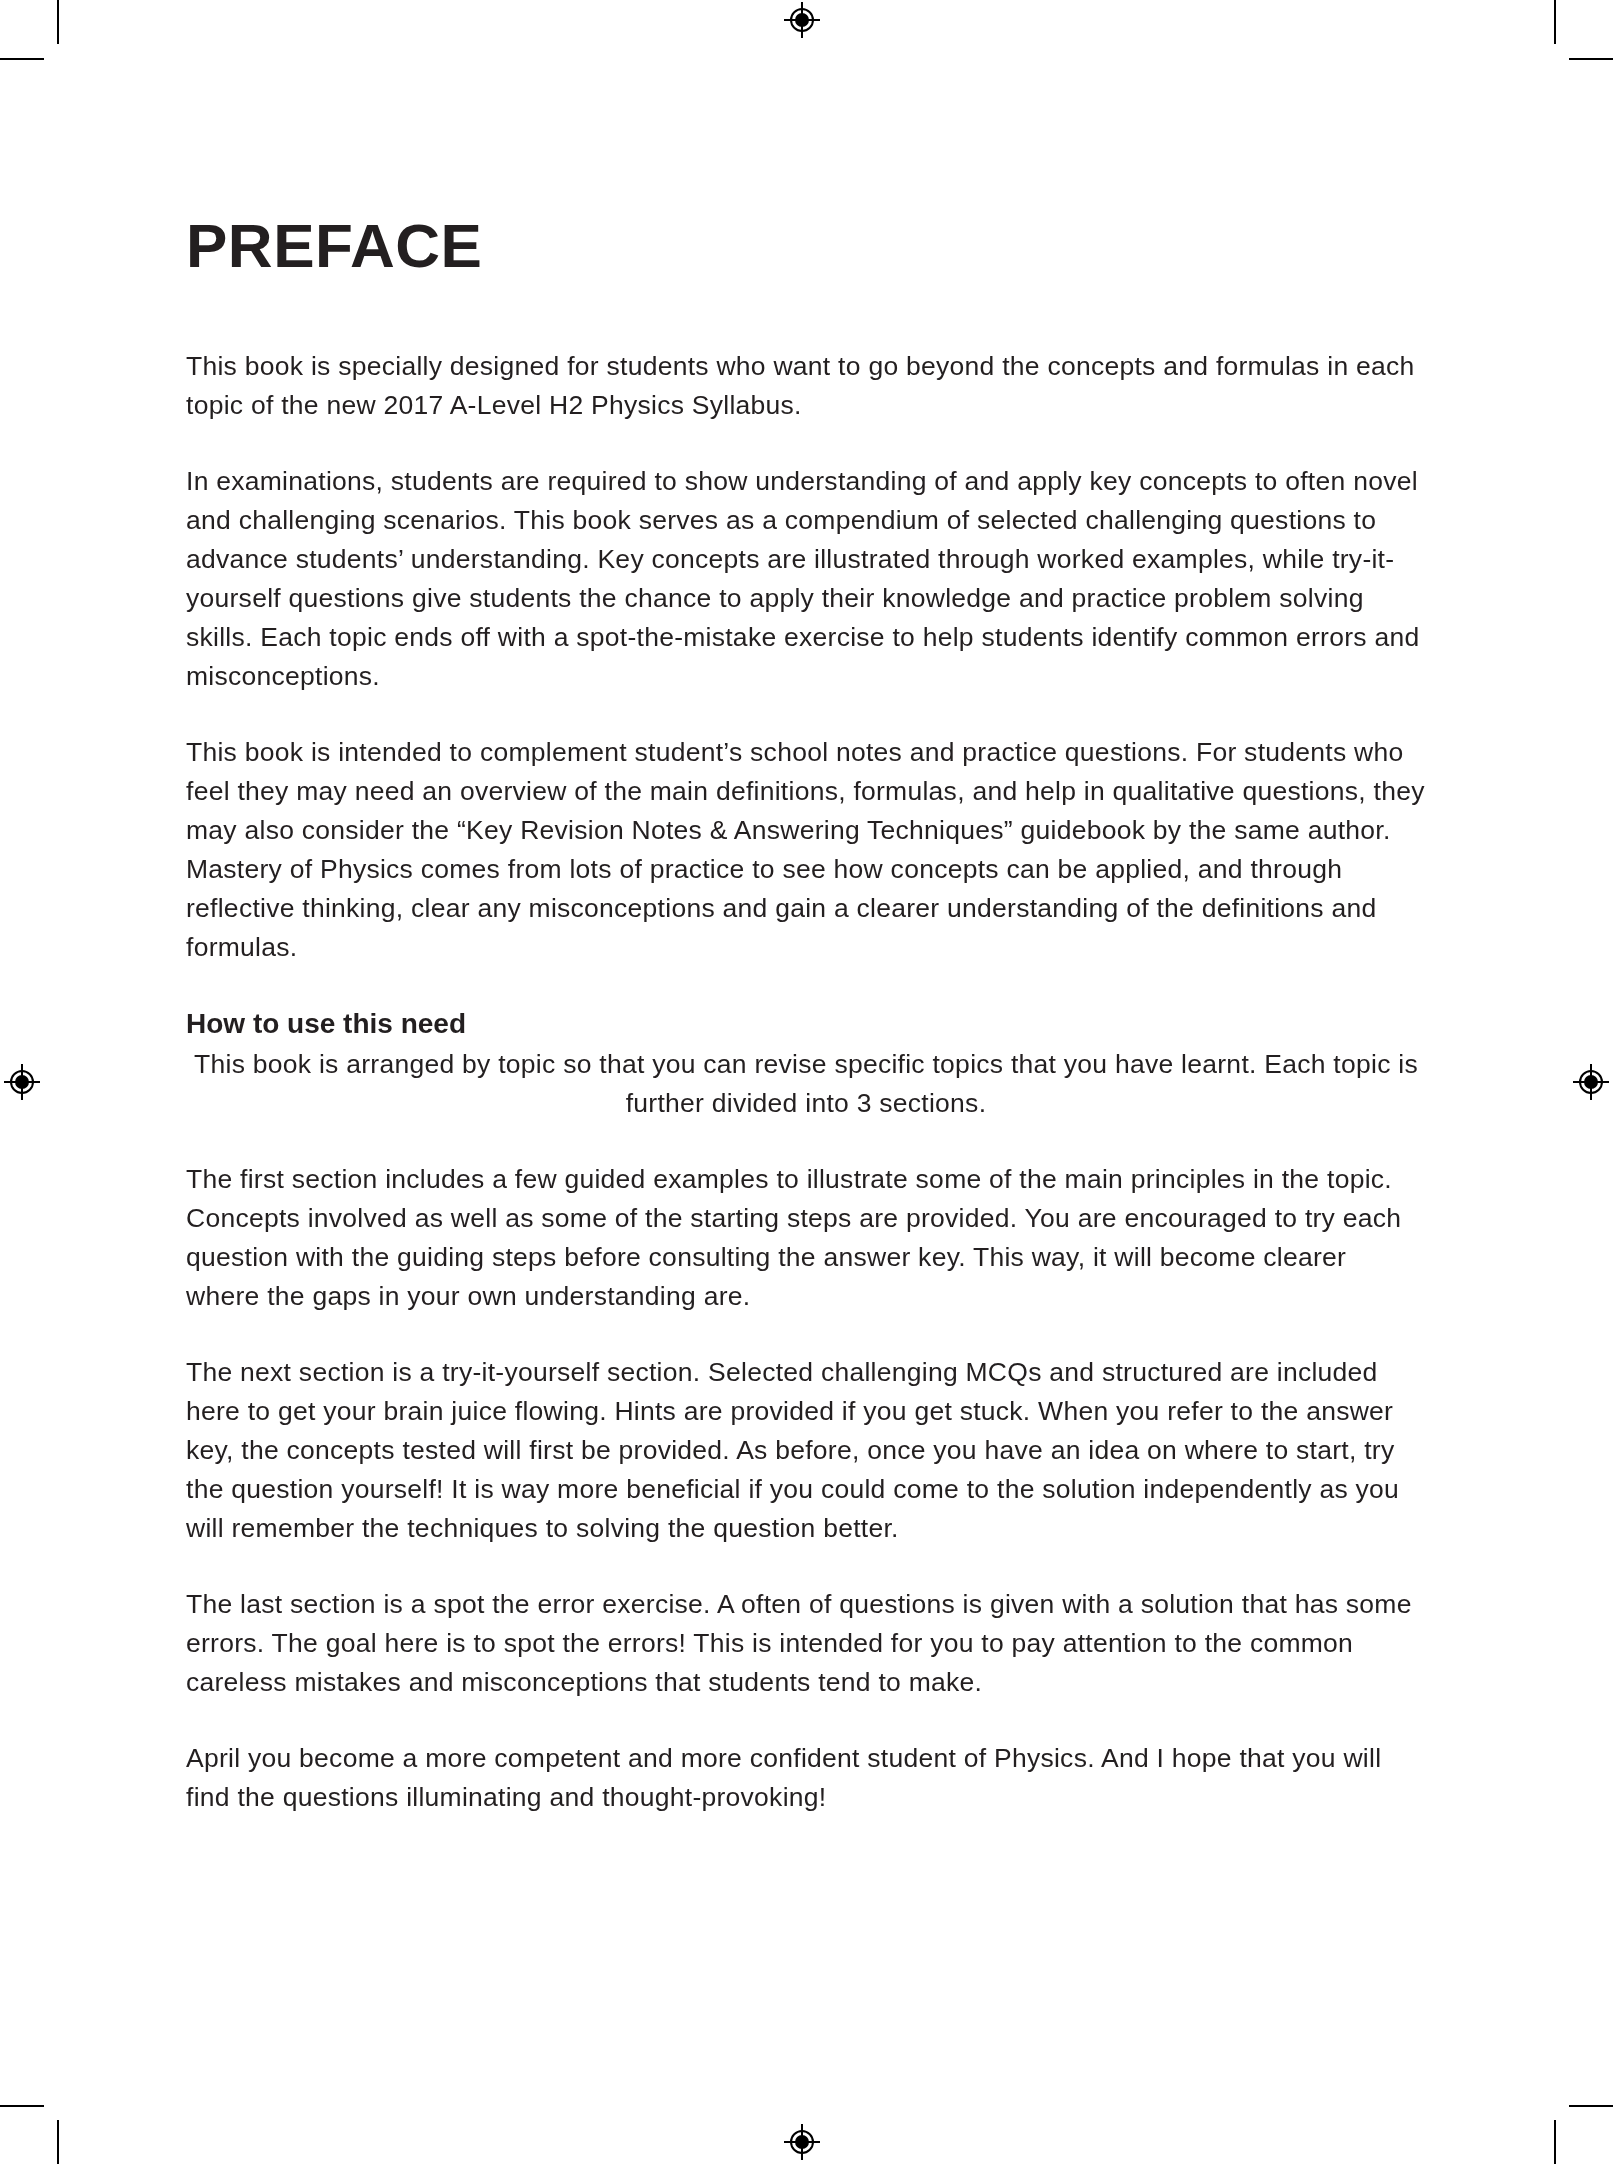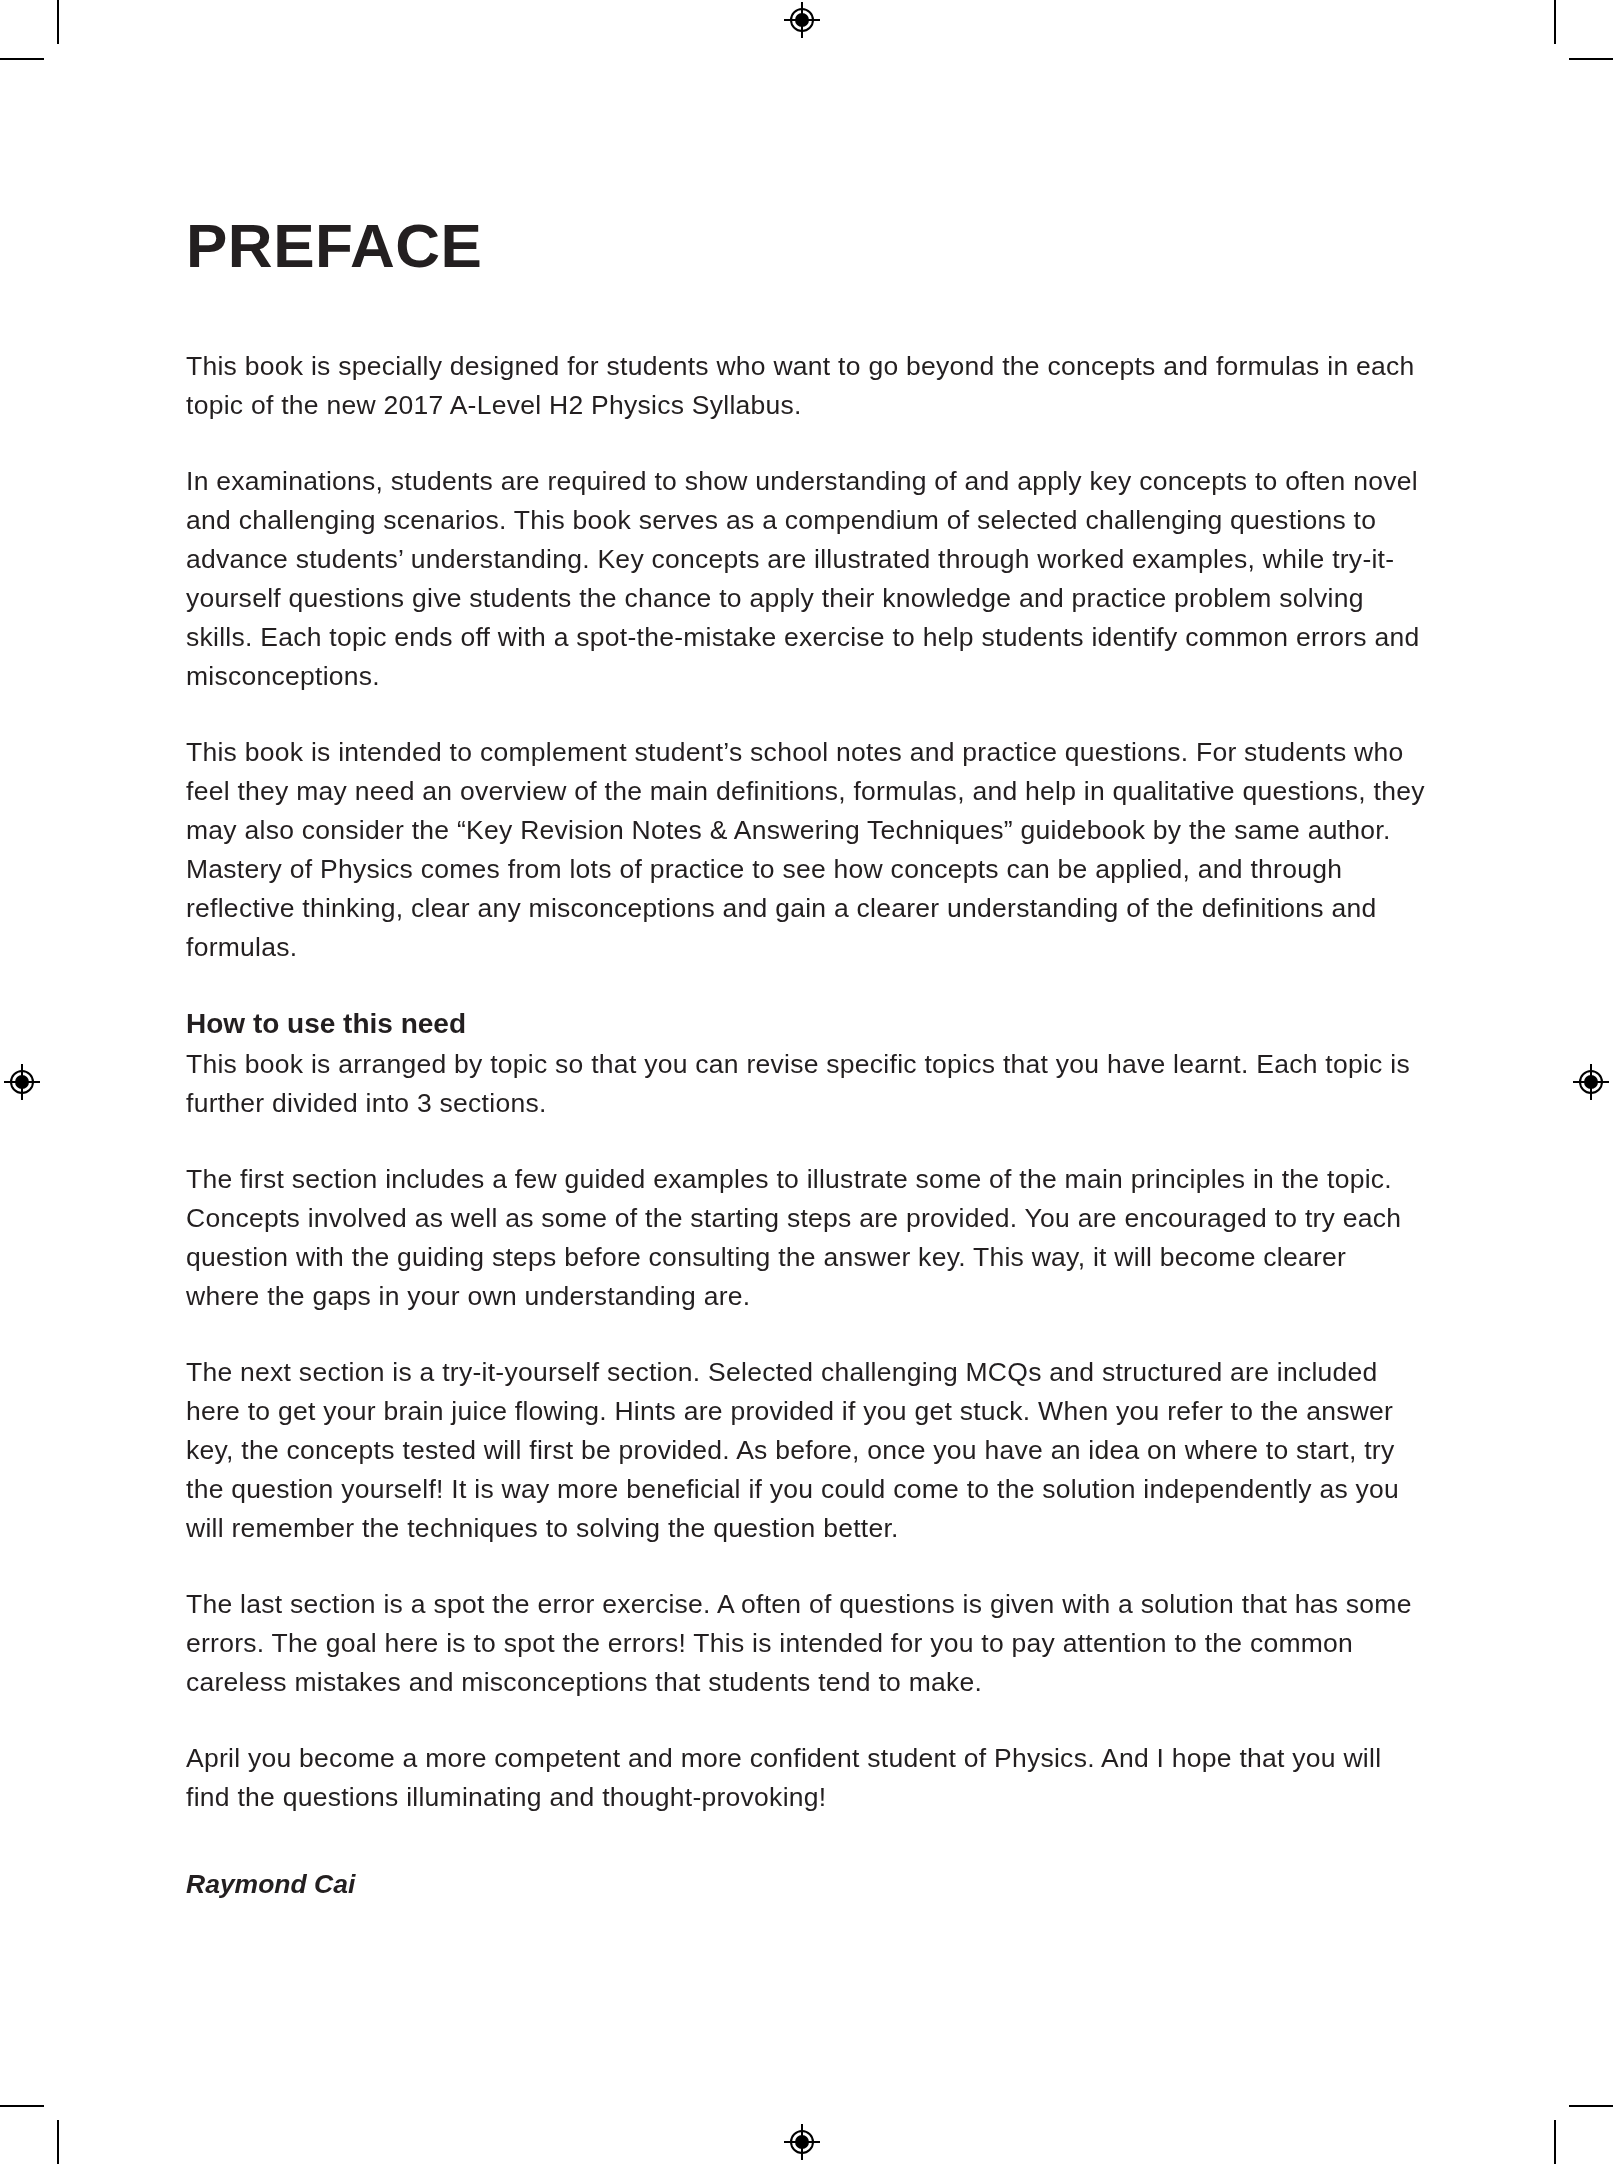--- a/index.html
+++ b/index.html
@@ -64,20 +64,21 @@
   h2.sub-head {
     font-size: 28px;
     font-weight: 700;
     line-height: 39px;
     margin: 22px 0 2px 0;
     color: #231f20;
   }
 
   p.tight {
     margin-top: 0;
+    text-align: center;
   }
 
   p.signature {
     font-size: 26.5px;
     font-weight: 700;
     font-style: italic;
     line-height: 39px;
     margin: 48px 0 0 0;
     color: #231f20;
   }
@@ -150,16 +151,15 @@
     <p class="body-par tight">This book is arranged by topic so that you can revise specific topics that you have learnt. Each topic is further divided into 3 sections.</p>
 
     <p class="body-par">The first section includes a few guided examples to illustrate some of the main principles in the topic. Concepts involved as well as some of the starting steps are provided. You are encouraged to try each question with the guiding steps before consulting the answer key. This way, it will become clearer where the gaps in your own understanding are.</p>
 
     <p class="body-par">The next section is a try-it-yourself section. Selected challenging MCQs and structured are included here to get your brain juice flowing. Hints are provided if you get stuck. When you refer to the answer key, the concepts tested will first be provided. As before, once you have an idea on where to start, try the question yourself! It is way more beneficial if you could come to the solution independently as you will remember the techniques to solving the question better.</p>
 
     <p class="body-par">The last section is a spot the error exercise. A often of questions is given with a solution that has some errors. The goal here is to spot the errors! This is intended for you to pay attention to the common careless mistakes and misconceptions that students tend to make.</p>
 
     <p class="body-par">April you become a more competent and more confident student of Physics. And I hope that you will find the questions illuminating and thought-provoking!</p>
 
-    <p class="signature">Raymond Cai</p>
 
   </div>
 </div>
 
 </body></html>

